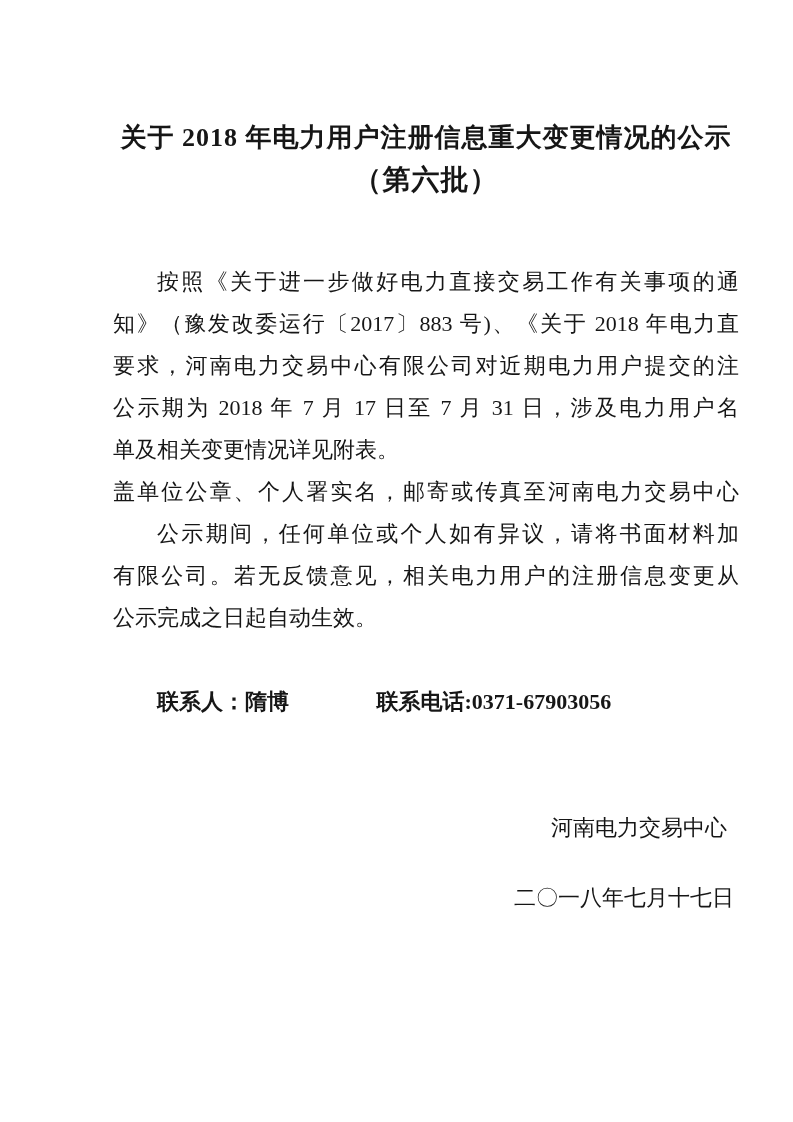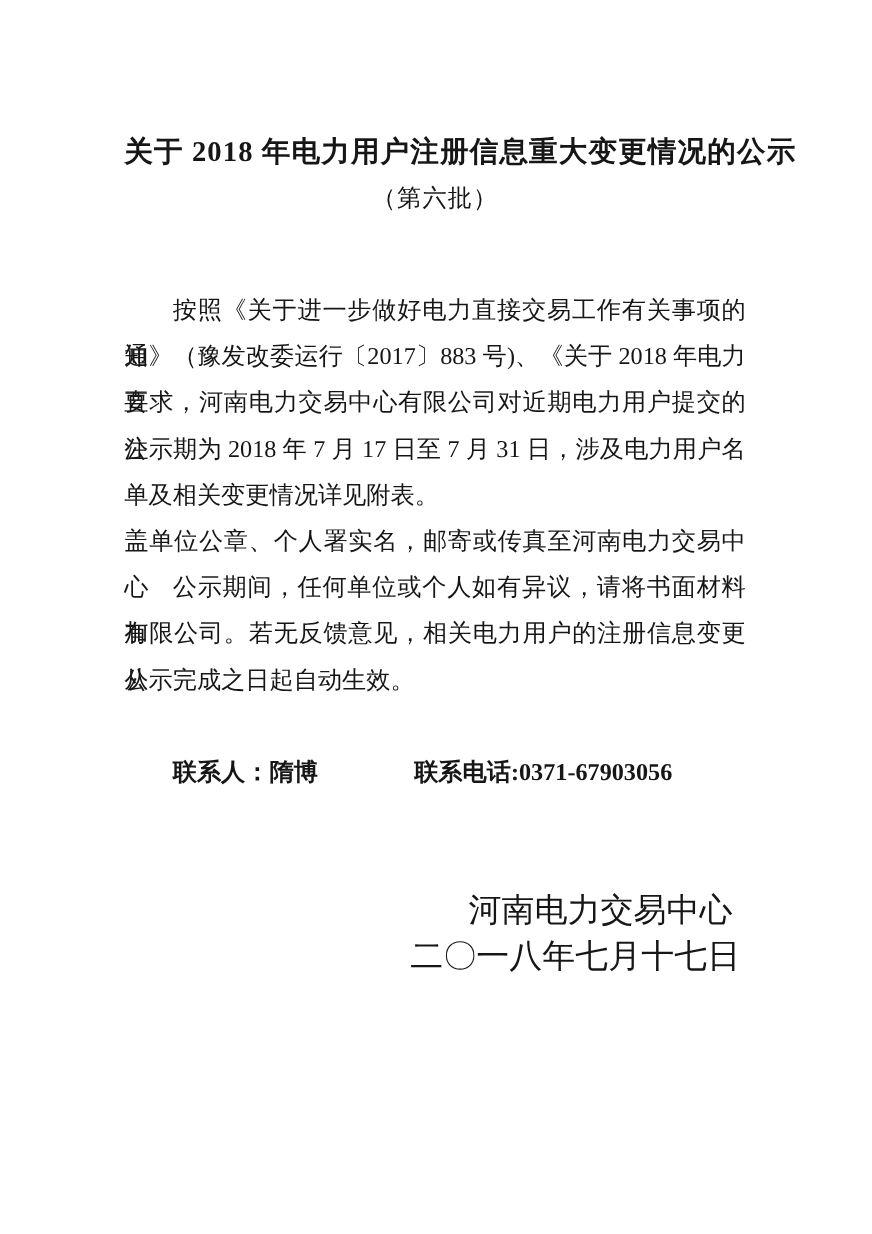--- a/index.html
+++ b/index.html
@@ -10,35 +10,35 @@
   .page {
     position: relative;
     width: 793px;
     height: 1122px;
     background: #ffffff;
     overflow: hidden;
     font-family: "Liberation Serif", "DejaVu Serif", serif;
     color: #161616;
   }
   .content {
-    padding: 117px 115px 0 113px;
+    padding: 117px 54px 0 113px;
   }
   .doc-title {
     margin: 0;
     font-size: 26px;
     font-weight: 700;
     line-height: 42px;
     text-align: center;
     letter-spacing: 1px;
     white-space: nowrap;
   }
   .doc-subtitle {
     margin: 0;
-    font-size: 22px;
-    font-weight: 400;
+    font-size: 28px;
+    font-weight: 700;
     line-height: 42px;
     text-align: center;
     letter-spacing: 1px;
   }
   .para { margin: 0; }
   .para-first { margin-top: 60px; }
   .body-line {
     font-size: 22px;
     line-height: 42px;
     height: 42px;
@@ -54,24 +54,25 @@
     margin-top: 42px;
     padding-left: 44px;
     font-size: 22px;
     line-height: 42px;
     height: 42px;
     font-weight: bold;
   }
   .contact-phone { margin-left: 82px; }
   .signature { margin-top: 84px; }
   .sig-line {
-    font-size: 30px;
+    font-size: 22px;
     line-height: 42px;
     height: 42px;
     text-align: right;
+    margin-top: 28px;
   }
   .sig-org  { padding-right: 12px; }
   .sig-date { padding-right: 5px; }
 </style>
 </head>
 <body>
 
 <div class="page">
   <div class="content">
 

